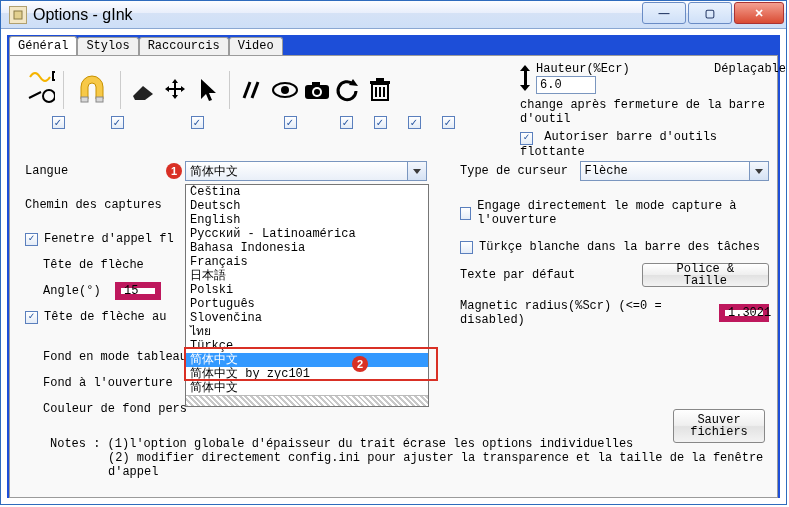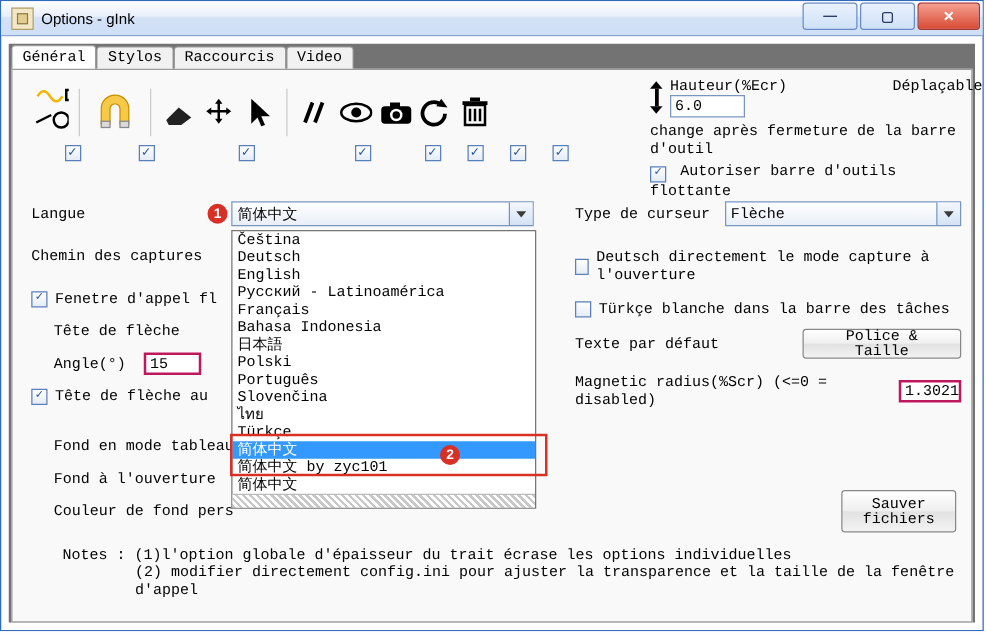--- a/index.html
+++ b/index.html
@@ -1,24 +1,24 @@
 <!DOCTYPE html>
 <html><head>
 <meta charset="utf-8">
 <style>
   html,body{margin:0;padding:0;font-family:"MS Sans Serif","Segoe UI",Tahoma,sans-serif;font-size:11px;color:#000;background:#fff}
   .window{width:787px;height:505px;border:1px solid #2e6bbd;position:relative;background:#fff;box-sizing:border-box}
   .titlebar{height:28px;background:linear-gradient(to bottom,#fdfdff 0%,#e8eefb 45%,#d5e2f6 46%,#cedff7 100%);border-bottom:1px solid #8aa7d2;display:flex;align-items:center;padding-left:8px;box-sizing:border-box}
   .titlebar .icon{width:16px;height:16px;background:#f3e7c6;border:1px solid #b0a070;margin-right:6px;display:flex;align-items:center;justify-content:center}
   .titlebar .icon svg{display:block}
-  .titlebar .title{font-size:12px}
+  .titlebar .title{font-size:16px}
   .winbtns{position:absolute;right:0;top:0;display:flex}
   .winbtn{width:42px;height:20px;margin-top:1px;border:1px solid #6a8cc5;border-radius:3px;margin-right:2px;display:flex;align-items:center;justify-content:center;background:linear-gradient(to bottom,#eaf2fd,#cfe0f8);font-family:Arial;font-weight:bold;color:#2b3e6a}
   .winbtn.close{background:linear-gradient(to bottom,#f4a091,#d94b33);width:48px;color:#fff;border-color:#a33}
-  .client{position:absolute;left:6px;right:6px;top:34px;bottom:6px;background:#737373}
+  .client{position:absolute;left:6px;right:6px;top:34px;bottom:6px;background:#1d4ed8}
   .tabbar{display:flex;height:20px;padding-left:2px}
   .tab{border:1px solid #9b9b9b;border-bottom:none;padding:2px 8px;background:#fff;margin-right:0;font-family:"Courier New",monospace;font-size:12px;position:relative;top:1px;border-radius:3px 3px 0 0}
   .tab.inactive{background:#f1f1f1;top:2px;padding-top:1px}
   .panel{border:1px solid #9b9b9b;position:absolute;left:2px;right:2px;top:20px;bottom:0;background:#f9f9f9;box-sizing:border-box}
   .mono{font-family:"Courier New",monospace;font-size:12px}
   
   .toolbar{position:absolute;left:15px;top:12px;display:flex;align-items:center;height:44px}
   .toolgroup{display:flex;align-items:center;height:44px}
   .toolbtn{width:28px;height:40px;display:flex;align-items:center;justify-content:center;margin:0 2px}
   .sep{width:1px;height:38px;background:#ccc;margin:0 6px}
@@ -48,21 +48,21 @@
   .dropdown{position:absolute;left:175px;top:128px;width:242px;border:1px solid #767676;background:#fff;z-index:5}
   .dropdown .item{padding:0 4px;height:14px;line-height:14px;font-family:"Courier New",monospace;font-size:12px;white-space:nowrap;overflow:hidden}
   .dropdown .item.sel{background:#3399ff;color:#fff}
   .dropdown .hatch{height:10px;background:repeating-linear-gradient(45deg,#c8c8c8 0 2px,#fff 2px 4px);border-top:1px solid #bbb}
   .redbox{position:absolute;border:2px solid #d93025;box-sizing:border-box;z-index:20;pointer-events:none}
   .badge{position:absolute;width:16px;height:16px;border-radius:50%;background:#d93025;color:#fff;font:bold 11px/16px Arial;text-align:center;z-index:25}
   .rightcol2{position:absolute;left:450px;top:105px;right:8px;font-family:"Courier New",monospace;font-size:12px}
   .btn{display:inline-flex;align-items:center;justify-content:center;height:22px;border:1px solid #888;border-radius:3px;background:linear-gradient(to bottom,#fff 0%,#efefef 48%,#e2e2e2 52%,#f3f3f3 100%);padding:0 10px;font-family:"Courier New",monospace;font-size:12px;text-align:center;line-height:12px}
   .btn.save{width:70px;height:32px}
   .notes{position:absolute;left:40px;bottom:18px;font-family:"Courier New",monospace;font-size:12px}
-  .txtin{height:18px;border:2px solid #be185d;background:#fff;padding:0 3px;font-family:"Courier New",monospace;font-size:12px;display:inline-flex;align-items:center;box-sizing:border-box}
+  .txtin{height:18px;border:6px solid #be185d;background:#fff;padding:0 3px;font-family:"Courier New",monospace;font-size:12px;display:inline-flex;align-items:center;box-sizing:border-box}
   svg{display:block}
 </style>
 </head>
 <body>
 
 <div class="window">
 
   <div class="titlebar">
     <span class="icon">
       <svg width="10" height="10">
@@ -257,49 +257,49 @@
       <div class="rightcol2">
         <div class="row">
           <span style="width:120px">Type de curseur</span>
           <span class="combo" style="width:190px">
             <span>Flèche</span>
             <span class="carrow"></span>
           </span>
         </div>
         <div class="row" style="margin-top:18px">
           <span class="chkbox"></span>
-          <span style="margin-left:6px">Deutsch directement le mode capture à l'ouverture</span>
+          <span style="margin-left:6px">Engage directement le mode capture à l'ouverture</span>
         </div>
         <div class="row" style="margin-top:10px">
           <span class="chkbox"></span>
           <span style="margin-left:6px">Türkçe blanche dans la barre des tâches</span>
         </div>
         <div class="row" style="margin-top:5px">
           <span style="width:190px">Texte par défaut</span>
           <span class="btn" style="width:110px">Police &amp; Taille</span>
         </div>
         <div class="row" style="margin-top:12px">
           <span>Magnetic radius(%Scr) (&lt;=0 = disabled)</span>
           <span class="txtin" style="width:50px;margin-left:6px">1.3021</span>
         </div>
-        <div style="position:absolute;right:4px;top:231px">
+        <div style="position:absolute;right:4px;top:248px">
           <span class="btn save">
               <span style="white-space:pre;text-align:center">Sauver
 fichiers</span>
             </span>
         </div>
       </div>
 
       <div class="dropdown">
         <div class="item">Čeština</div>
         <div class="item">Deutsch</div>
         <div class="item">English</div>
         <div class="item">Русский - Latinoamérica</div>
+        <div class="item">Bahasa Indonesia</div>
         <div class="item">Français</div>
-        <div class="item">Bahasa Indonesia</div>
         <div class="item">日本語</div>
         <div class="item">Polski</div>
         <div class="item">Português</div>
         <div class="item">Slovenčina</div>
         <div class="item">ไทย</div>
         <div class="item">Türkçe</div>
         <div class="item sel">简体中文</div>
         <div class="item">简体中文 by zyc101</div>
         <div class="item">简体中文</div>
         <div class="hatch"></div>

